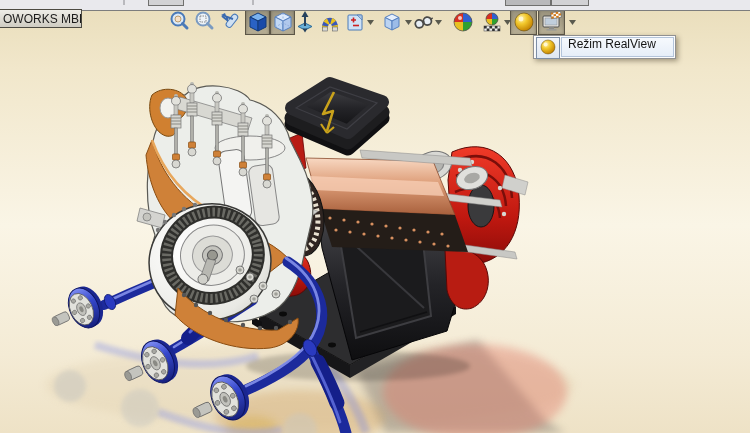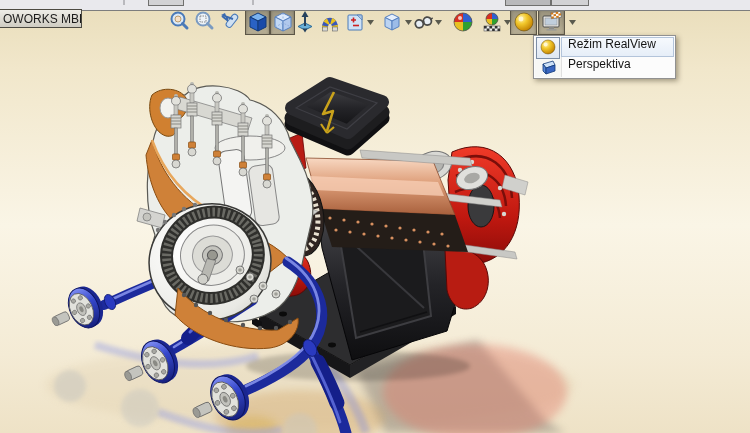--- a/index.html
+++ b/index.html
@@ -494,24 +494,13 @@
           </defs>
         <circle cx="8" cy="8" r="7" fill="url(#mGold)" stroke="#6a4a00" stroke-width=".5"></circle>
         <circle cx="5.6" cy="5.6" r="2" fill="#fff8d8" opacity=".9"></circle>
       </svg>
     </div>
     <span class="mlabel">Režim RealView</span>
   </div>
 
 
 
-  <div class="mitem">
-
-    <div class="micon">
-      <svg width="18" height="17" viewBox="0 0 18 17">
-        <polygon points="4,5 14,2 16,6 7,9" fill="#cfe2f8" stroke="#123a78" stroke-width=".8"></polygon>
-        <polygon points="4,5 7,9 7,15 4,12" fill="#5a88d8" stroke="#123a78" stroke-width=".8"></polygon>
-        <polygon points="16,6 7,9 7,15 16,12" fill="#3a66c0" stroke="#123a78" stroke-width=".8"></polygon>
-      </svg>
-    </div>
-    <span class="mlabel">Perspektiva</span>
-  </div>
 </div>
 
 </body></html>

